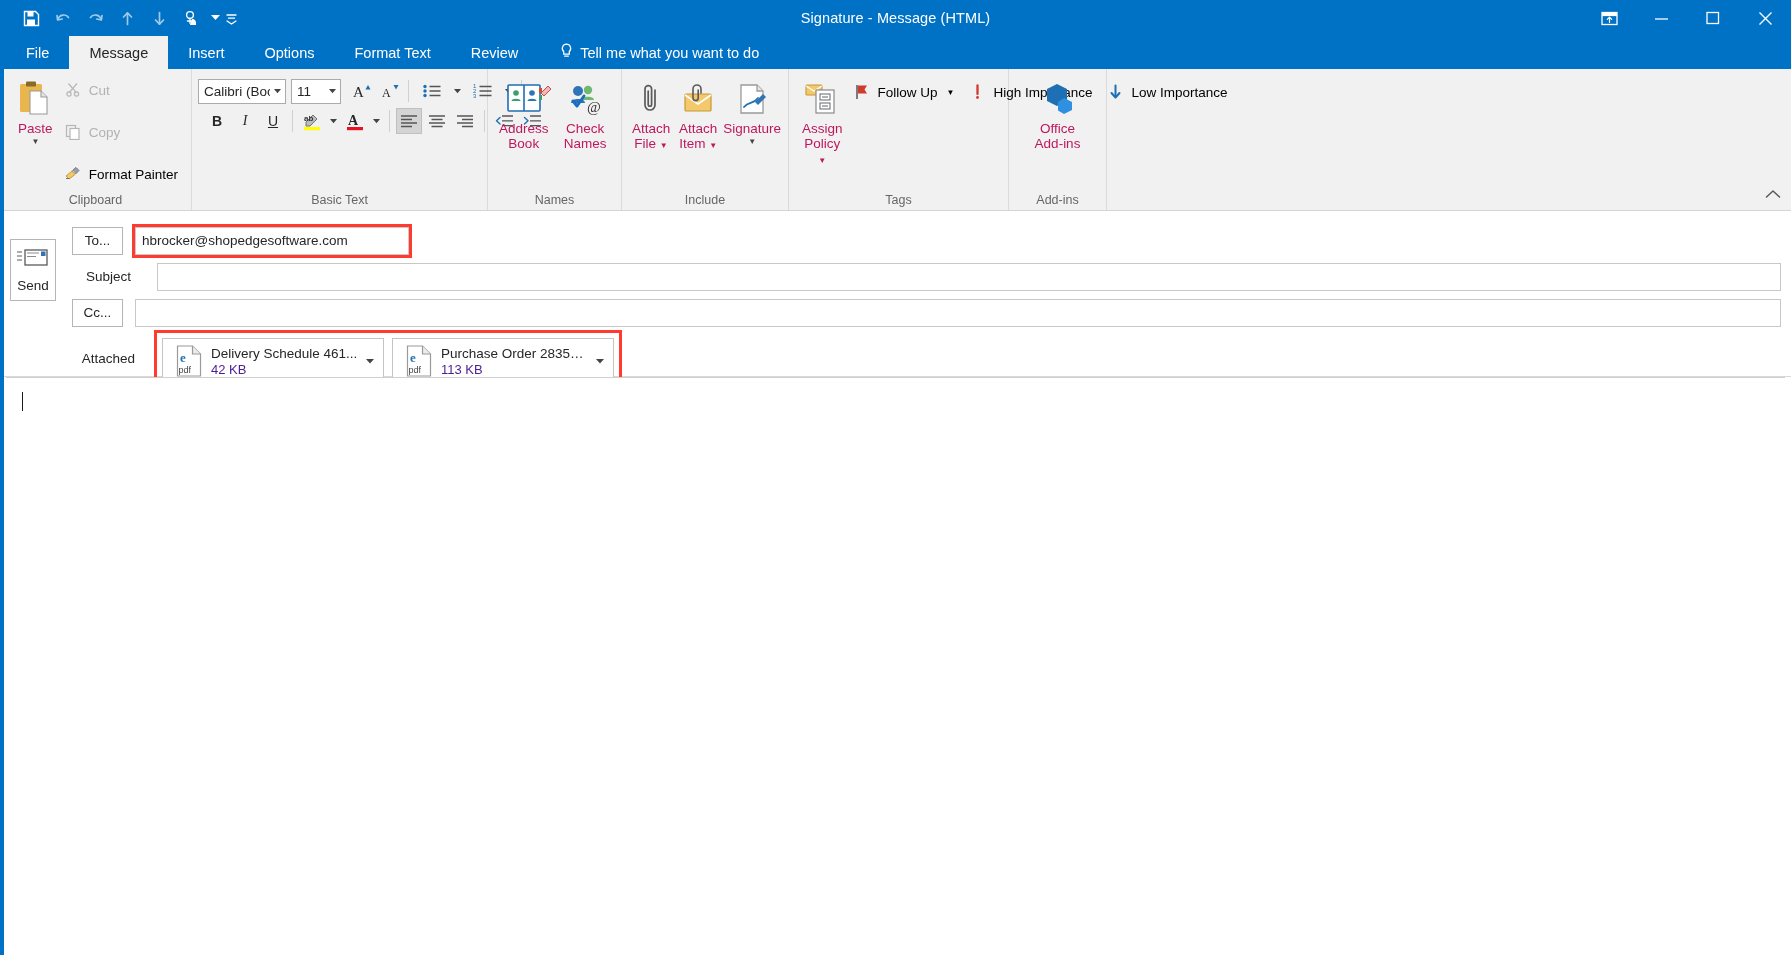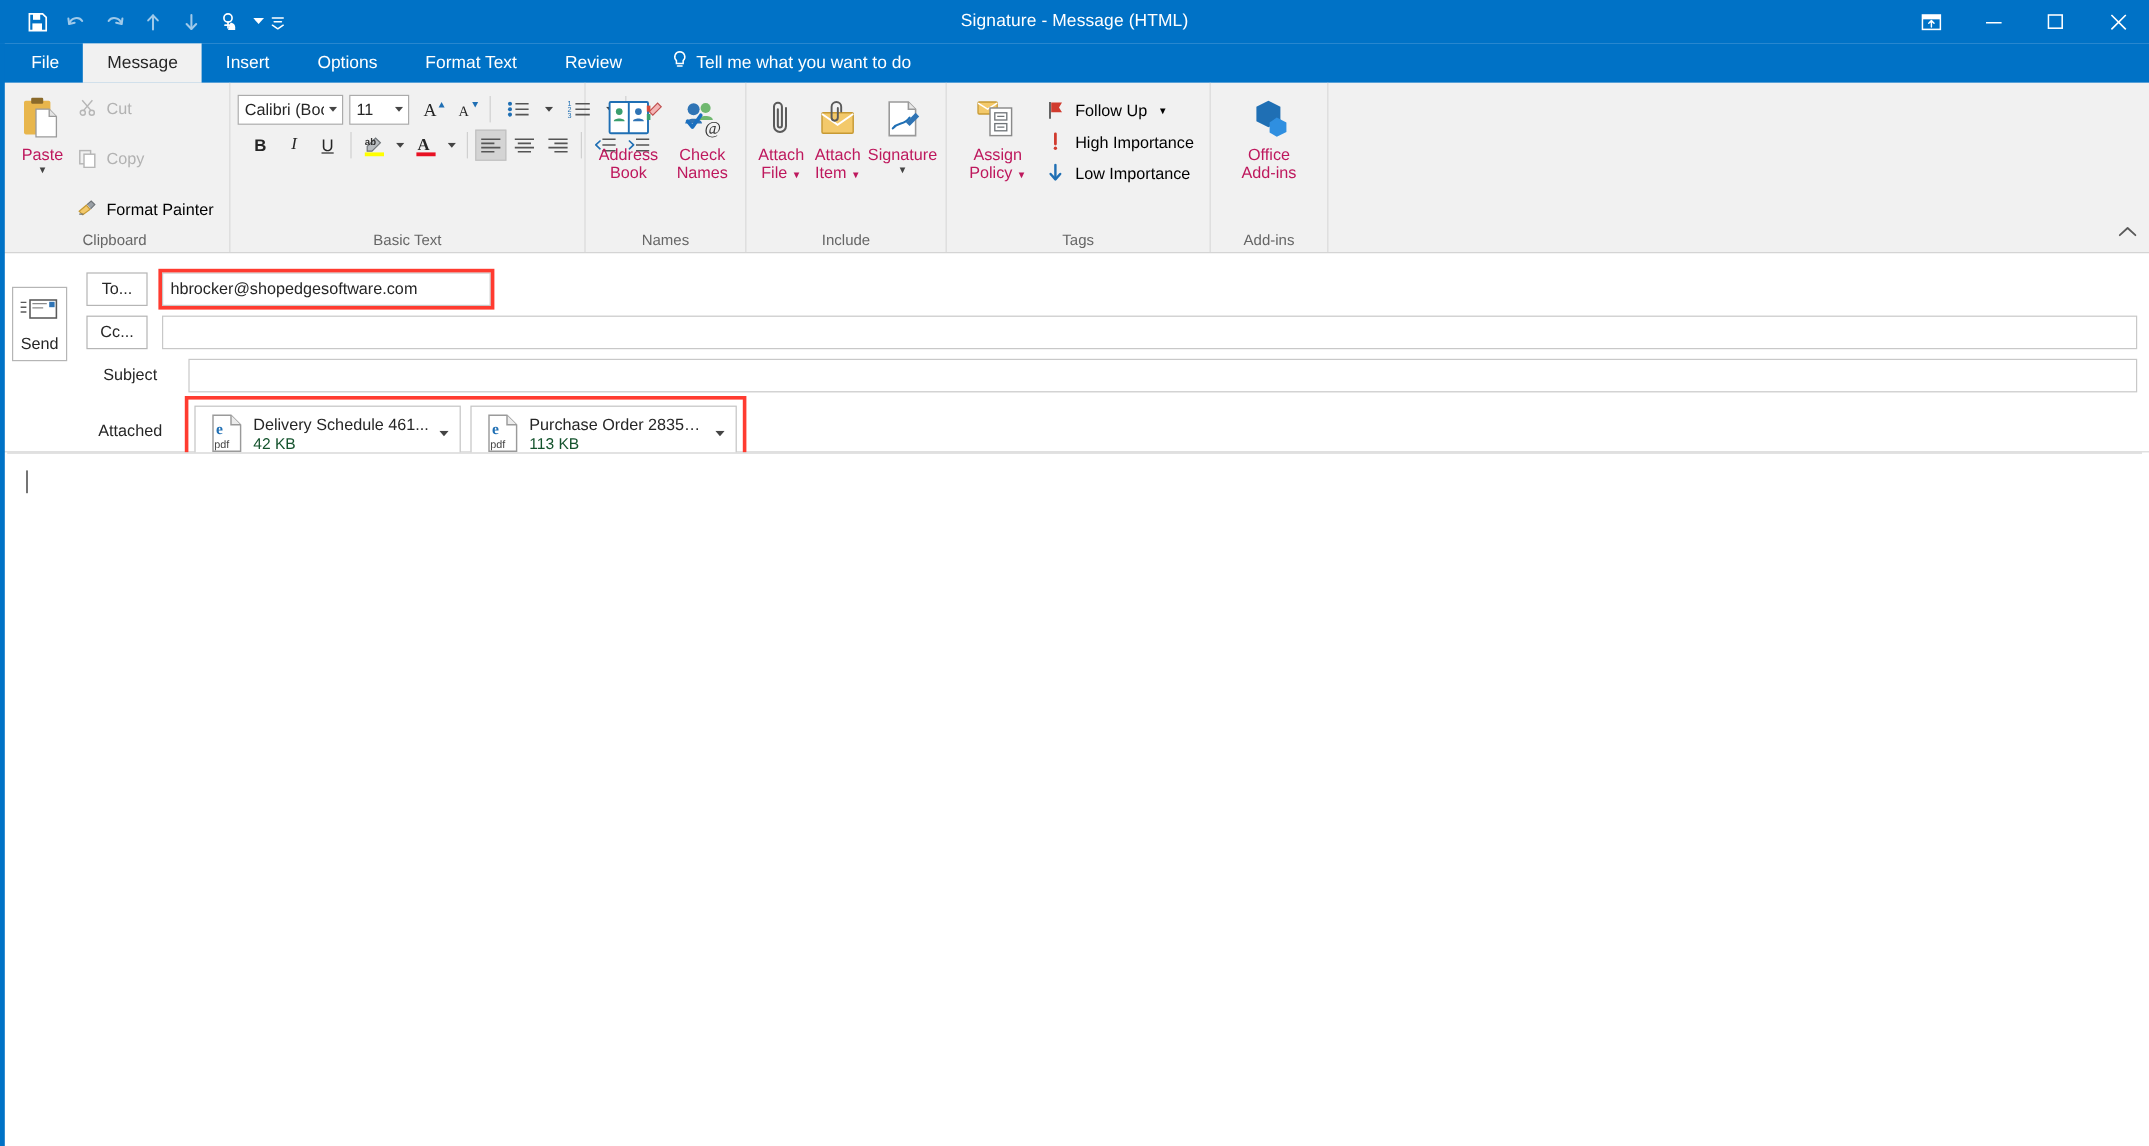--- a/index.html
+++ b/index.html
@@ -179,21 +179,21 @@
   .sep { width: 1px; height: 22px; background: #d0d0d0; margin: 0 4px; }
   .caret-mini {
     width: 13px; height: 26px;
     display: flex; align-items: center; justify-content: center;
     cursor: pointer; border: 1px solid transparent;
   }
 
   .bigbtn.w2 { width: 62px; }
   .bigbtn.w3 { width: 70px; }
 
-  .tags-col { display: flex; flex-direction: column; gap: 2px; padding-top: 6px; }
+  .tags-col { display: flex; flex-direction: row; gap: 2px; padding-top: 6px; }
 
   
   .compose {
     background: #fff;
     display: flex;
     padding: 14px 0 0 0;
     border-bottom: 1px solid #d9d9d9;
     height: 166px;
   }
   .sendcol {
@@ -267,21 +267,21 @@
     display: flex; align-items: center;
     padding: 0 4px 0 9px;
     cursor: pointer;
   }
   .chip-ico { width: 34px; display: flex; align-items: center; justify-content: center; }
   .chip-text { flex: 1; display: flex; flex-direction: column; gap: 1px; padding-left: 5px; overflow: hidden; }
   .chip-name {
     font-size: 13.5px; color: #262626;
     white-space: nowrap; overflow: hidden; text-overflow: ellipsis;
   }
-  .chip-size { font-size: 13px; color: #14532d; }
+  .chip-size { font-size: 13px; color: #4c1d95; }
   .chip-caret {
     width: 18px; height: 100%;
     display: flex; align-items: center; justify-content: center;
   }
 
   
   .bodyarea {
     height: 611px;
     background: #fff;
     border: 1px solid #d0d0d0;
@@ -761,25 +761,25 @@
       <span class="slbl">Send</span>
     </div>
   </div>
 
   <div class="fieldscol">
     <div class="frow">
       <div class="fbtn">To...</div>
       <div class="finput hl-to" placeholder="">hbrocker@shopedgesoftware.com</div>
     </div>
     <div class="frow">
+      <div class="flabel">Subject</div>
+      <div class="finput" style="margin-right:4px" placeholder=""></div>
+    </div>
+    <div class="frow">
       <div class="fbtn">Cc...</div>
-      <div class="finput" style="margin-right:4px" placeholder=""></div>
-    </div>
-    <div class="frow">
-      <div class="flabel">Subject</div>
       <div class="finput" style="margin-right:4px" placeholder=""></div>
     </div>
     <div class="attachrow">
       <div class="attach-label">Attached</div>
       <div class="attach-zone">
         <div class="chip">
           <span class="chip-ico">
             <svg width="26" height="32" viewBox="0 0 26 32">
               <path d="M1.5 1 h15 l8 8 v22 h-23z" fill="#fff" stroke="#9a9a9a" stroke-width="1.2"></path>
               <path d="M16.5 1 v8 h8" fill="#ececec" stroke="#9a9a9a" stroke-width="1.2"></path>

